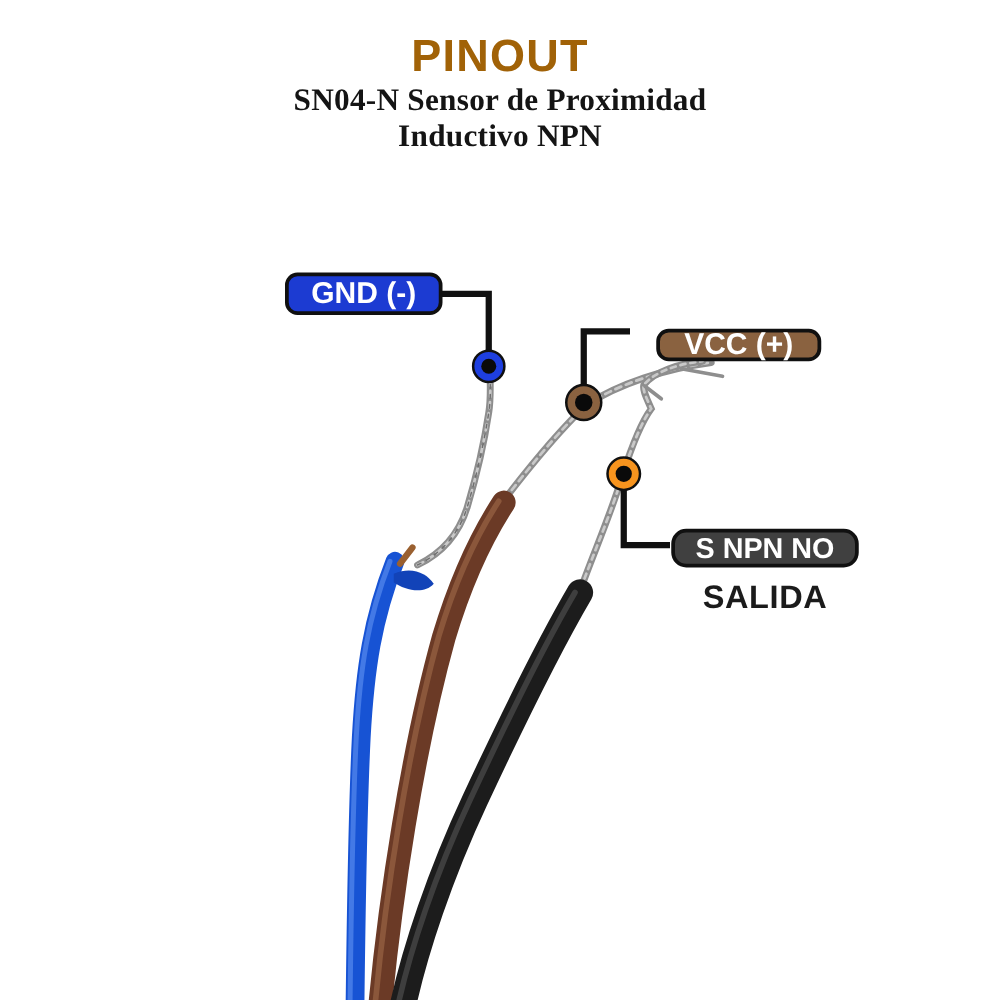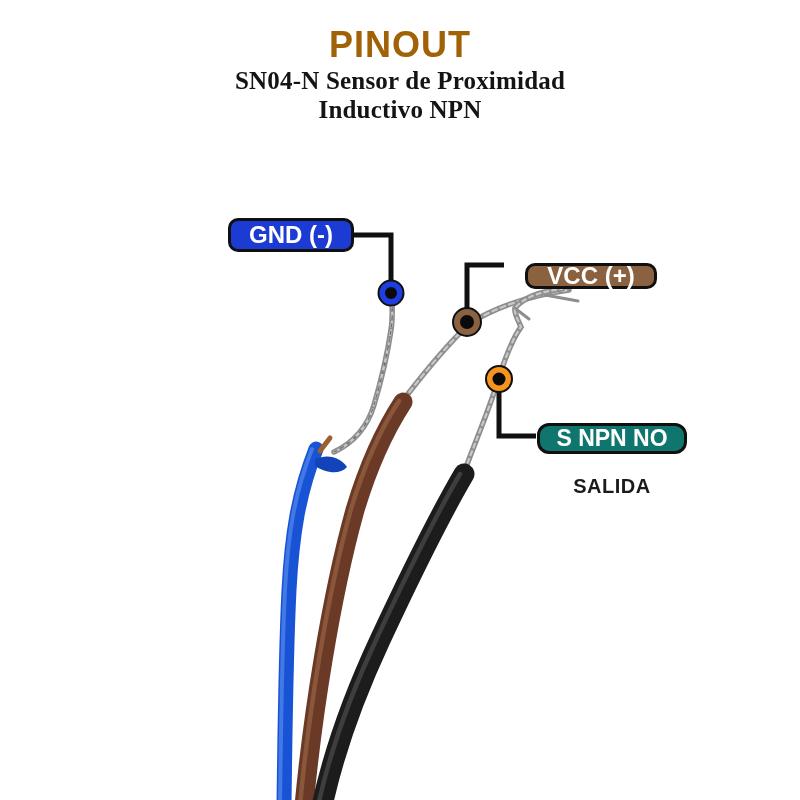--- a/index.html
+++ b/index.html
@@ -19,21 +19,21 @@
   }
   .subtitle.line1{top:67px;}
   .subtitle.line2{top:96px;}
   .note{
     font-weight:bold;color:#1b1b1b;text-align:center;
   }
   .supply-note{
     left:415px;top:187px;width:310px;font-size:19px;line-height:24px;letter-spacing:0.2px;
   }
   .salida-note{
-    left:537px;top:462px;width:150px;font-size:20px;letter-spacing:0.5px;margin-top:13px;
+    left:537px;top:462px;width:150px;font-size:26px;letter-spacing:0.5px;
   }
   .pin-box{
     position:absolute;display:flex;align-items:center;justify-content:center;
     border:3px solid #101010;border-radius:10px;
     color:#ffffff;font-weight:bold;box-sizing:border-box;
   }
   .pin-box .pin-label{white-space:nowrap;}
   .gnd-box{left:228px;top:218px;width:126px;height:34px;font-size:24px;}
   .vcc-box{left:525px;top:250px;width:132px;height:26px;font-size:24px;margin-top:13px;}
   .out-box{left:537px;top:423px;width:150px;height:31px;font-size:23px;border-radius:12px;}
@@ -109,17 +109,17 @@
 </div>
 
 <div class="pin-box gnd-box overlay" style="background: rgb(28, 59, 210);">
   <span class="pin-label">GND (-)</span>
 </div>
 
 <div class="pin-box vcc-box overlay" style="background: rgb(138, 98, 64);">
   <span class="pin-label">VCC (+)</span>
 </div>
 
-<div class="pin-box out-box overlay" style="background: #0f766e;">
+<div class="pin-box out-box overlay" style="background: #404040;">
   <span class="pin-label">S NPN NO</span>
 </div>
 
 <div class="abs note salida-note overlay">SALIDA</div>
 
 </body></html>

